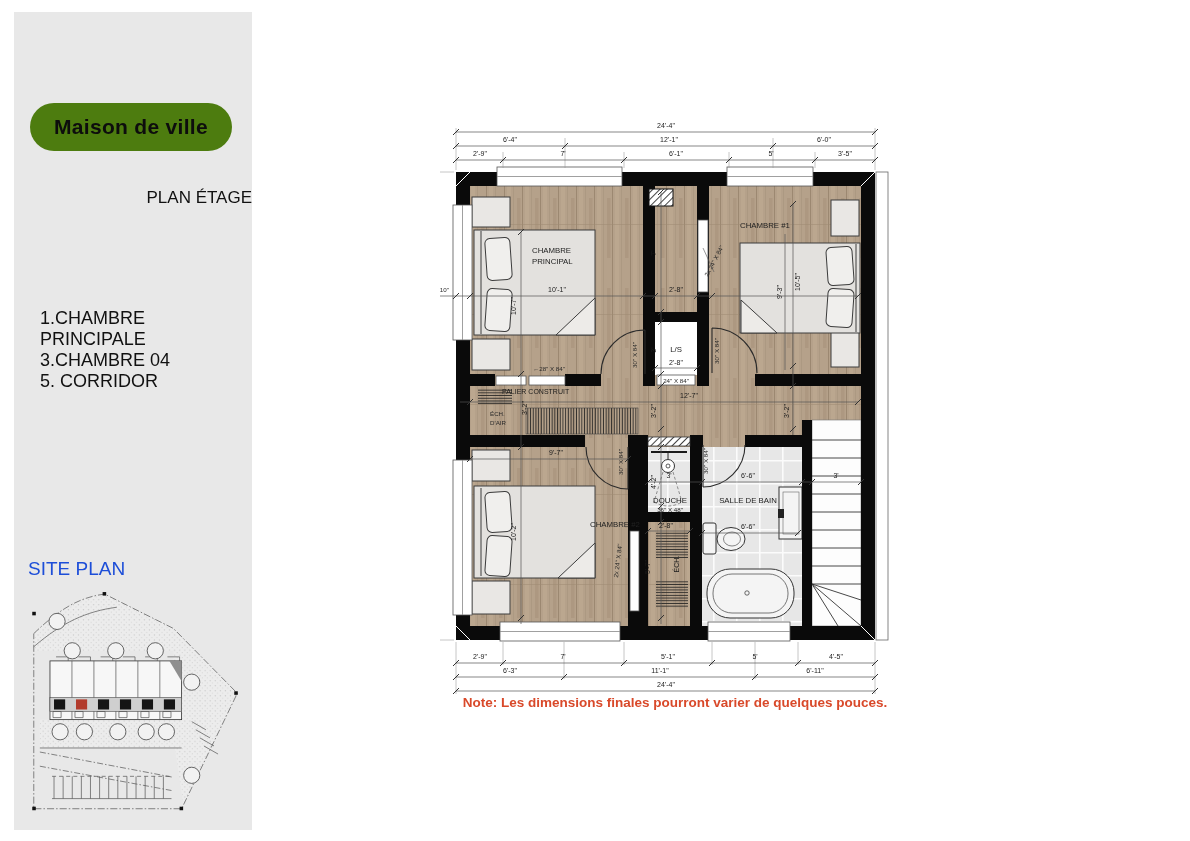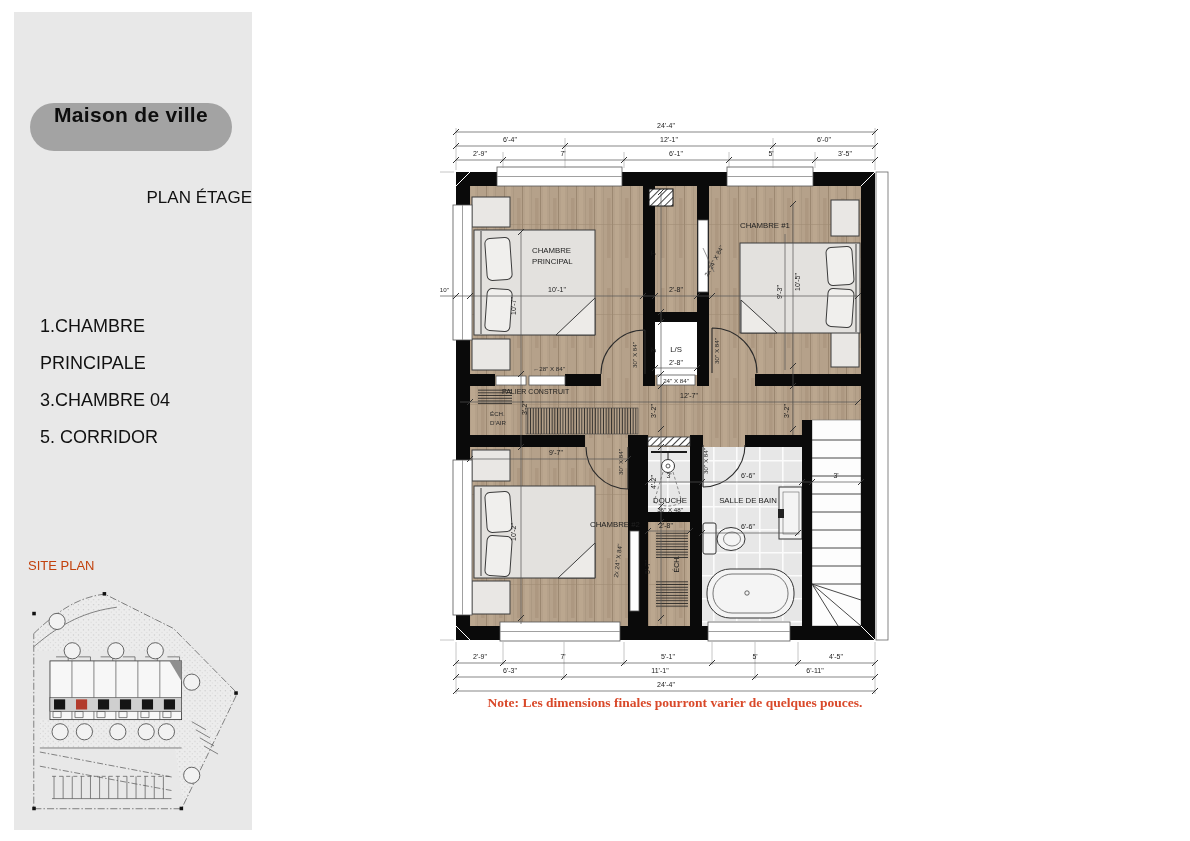--- a/index.html
+++ b/index.html
@@ -1,32 +1,32 @@
 <!DOCTYPE html>
 <html><head>
 <meta charset="utf-8">
 <style>
   html,body{margin:0;padding:0;background:#fff;}
   .page{position:relative;width:1190px;height:841px;background:#ffffff;
         font-family:"Liberation Sans",sans-serif;overflow:hidden;}
   
   .sidebar{position:absolute;left:14px;top:12px;width:238px;height:818px;background:#e8e8e8;}
-  .pill{position:absolute;left:16px;top:91px;width:202px;height:48px;background:#a3a3a3;
-        border-radius:24px;display:flex;justify-content:center;}
+  .pill{position:absolute;left:16px;top:91px;width:202px;height:48px;background:#4d7c0f;
+        border-radius:24px;display:flex;align-items:center;justify-content:center;}
   .pill span{font-size:21px;font-weight:bold;color:#0d0d0d;letter-spacing:.3px;}
   .plan-label{position:absolute;left:0;top:176px;width:100%;text-align:right;
         font-size:17px;color:#111;}
   .legend{position:absolute;left:26px;top:296px;margin:0;padding:0;list-style:none;}
-  .legend li{font-size:18px;line-height:37px;color:#111;font-weight:500;}
-  .siteplan-label{position:absolute;left:14px;top:546px;font-size:13px;color:#c2410c;}
+  .legend li{font-size:18px;line-height:21px;color:#111;font-weight:500;}
+  .siteplan-label{position:absolute;left:14px;top:546px;font-size:19px;color:#1d4ed8;}
   .siteplan-svg{position:absolute;left:6px;top:576px;width:226px;height:243px;}
   
   svg.plan{position:absolute;left:440px;top:110px;width:470px;height:610px;}
   .note{position:absolute;left:440px;top:695px;width:470px;text-align:center;
-        font-weight:bold;font-size:13.5px;color:#d9492a;font-family:Liberation Serif, serif;}
+        font-weight:bold;font-size:13.5px;color:#d9492a;}
   .dim{stroke:#555;stroke-width:.7;fill:none;}
   .tick{stroke:#333;stroke-width:1;fill:none;}
   .wit{stroke:#999;stroke-width:.55;fill:none;}
   svg text{fill:#1b1b1b;}
   .t8{font-size:7.8px;fill:#222;}
   .t7{font-size:7px;}
   .t65{font-size:6.2px;fill:#2a2a2a;}
   .mid{text-anchor:middle;}
   .door{stroke:#2b2b2b;stroke-width:1.1;fill:none;}
   .furn{stroke:#3c3c3c;stroke-width:1;}

